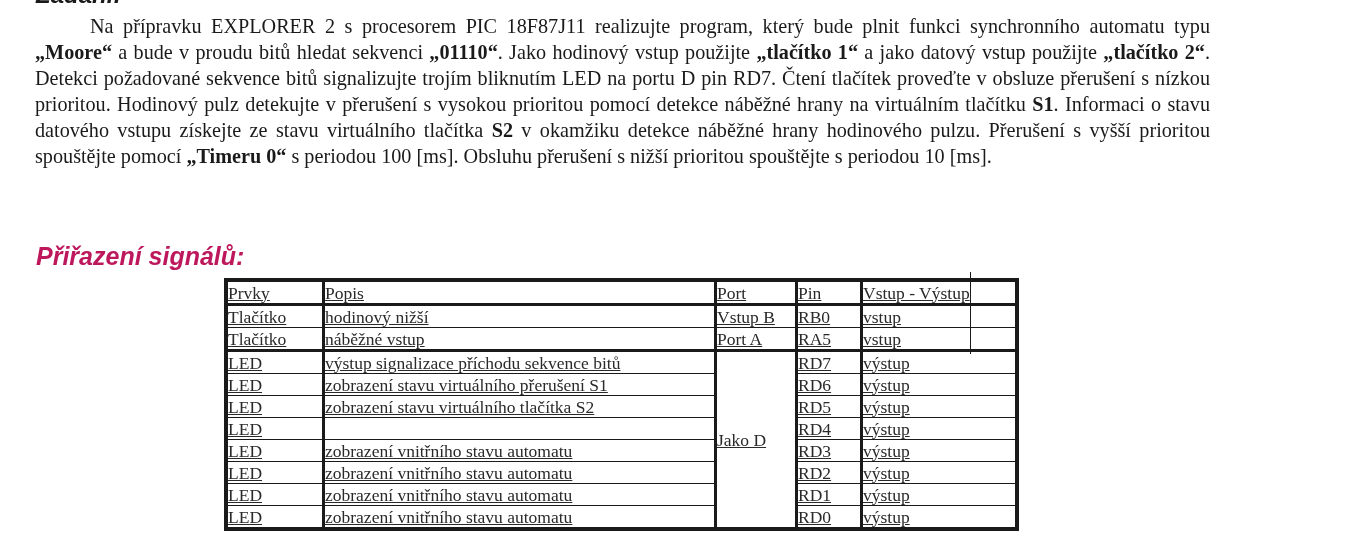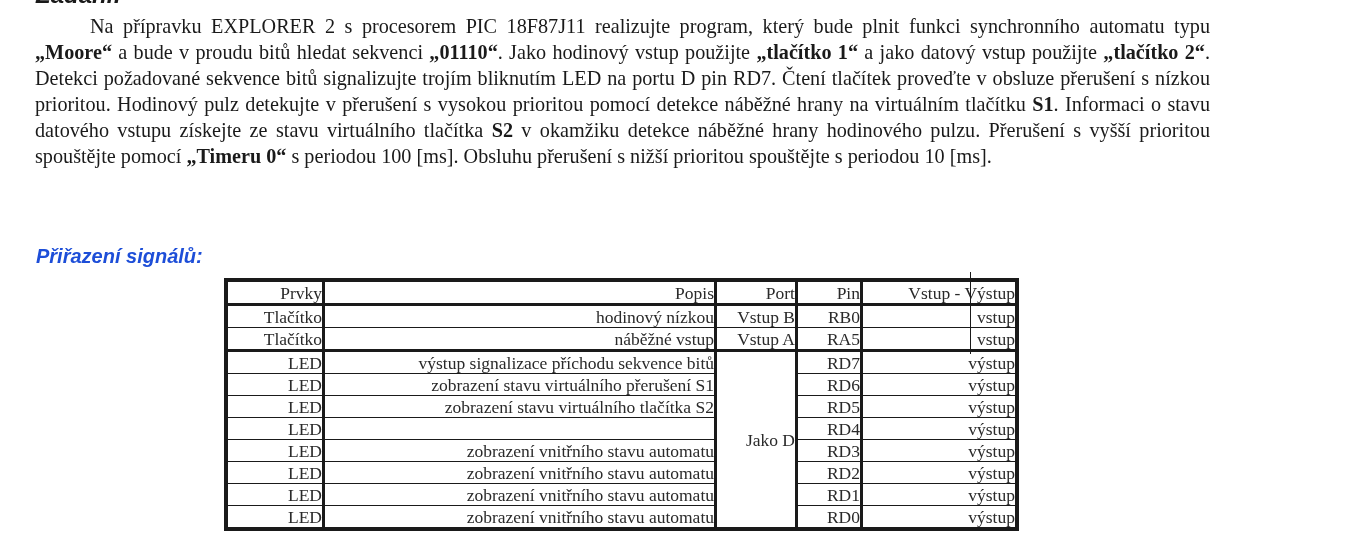--- a/index.html
+++ b/index.html
@@ -41,41 +41,42 @@
     text-indent: 55px;
   }
   .task b { font-weight: bold; margin-top: 20px; }
   .section-title {
     position: absolute;
     left: 36px;
     top: 241px;
     font-family: "Liberation Sans", sans-serif;
     font-weight: bold;
     font-style: italic;
-    font-size: 20px;
+    font-size: 25px;
     line-height: 30px;
-    color: #1d4ed8;
+    color: #be185d;
   }
   .sig-table {
     position: absolute;
     left: 224px;
     top: 278px;
     border-collapse: collapse;
     border: 4px solid #1a1a1a;
     font-size: 17.5px;
     color: #2a2a2a;
   }
   .sig-table td, .sig-table th {
     border: 1.5px solid #1a1a1a;
     padding: 0;
     height: 21px;
     line-height: 20px;
-    text-align: right;
+    text-align: left;
     font-weight: normal;
     white-space: nowrap;
+    text-decoration: underline;
   }
   .sig-table tr.thick-bottom td, .sig-table tr.thick-bottom th {
     border-bottom: 3px solid #1a1a1a;
   }
   .sig-table .c-prvky { width: 94px; }
   .sig-table .c-popis { width: 389px; }
   .sig-table .c-port { width: 78px; }
   .sig-table .c-pin { width: 62px; }
   .sig-table .c-io { width: 152px; }
   .sig-table td.c-prvky, .sig-table th.c-prvky { border-right: 3px solid #1a1a1a; }
@@ -108,29 +109,29 @@
   <tbody>
       <tr class="thick-bottom">
     <th class="c-prvky">Prvky</th>
     <th class="c-popis">Popis</th>
     <th class="c-port">Port</th>
     <th class="c-pin">Pin</th>
     <th class="c-io">Vstup - Výstup</th>
   </tr>
   <tr>
     <td class="c-prvky">Tlačítko</td>
-    <td class="c-popis">hodinový nízkou</td>
+    <td class="c-popis">hodinový nižší</td>
     <td class="c-port">Vstup B</td>
     <td class="c-pin">RB0</td>
     <td class="c-io">vstup</td>
   </tr>
   <tr class="thick-bottom">
     <td class="c-prvky">Tlačítko</td>
     <td class="c-popis">náběžné vstup</td>
-    <td class="c-port">Vstup A</td>
+    <td class="c-port">Port A</td>
     <td class="c-pin">RA5</td>
     <td class="c-io">vstup</td>
   </tr>
   <tr>
     <td class="c-prvky">LED</td>
     <td class="c-popis">výstup signalizace příchodu sekvence bitů</td>
     <td class="c-port" rowspan="8">Jako D</td>
     <td class="c-pin">RD7</td>
     <td class="c-io">výstup</td>
   </tr>

